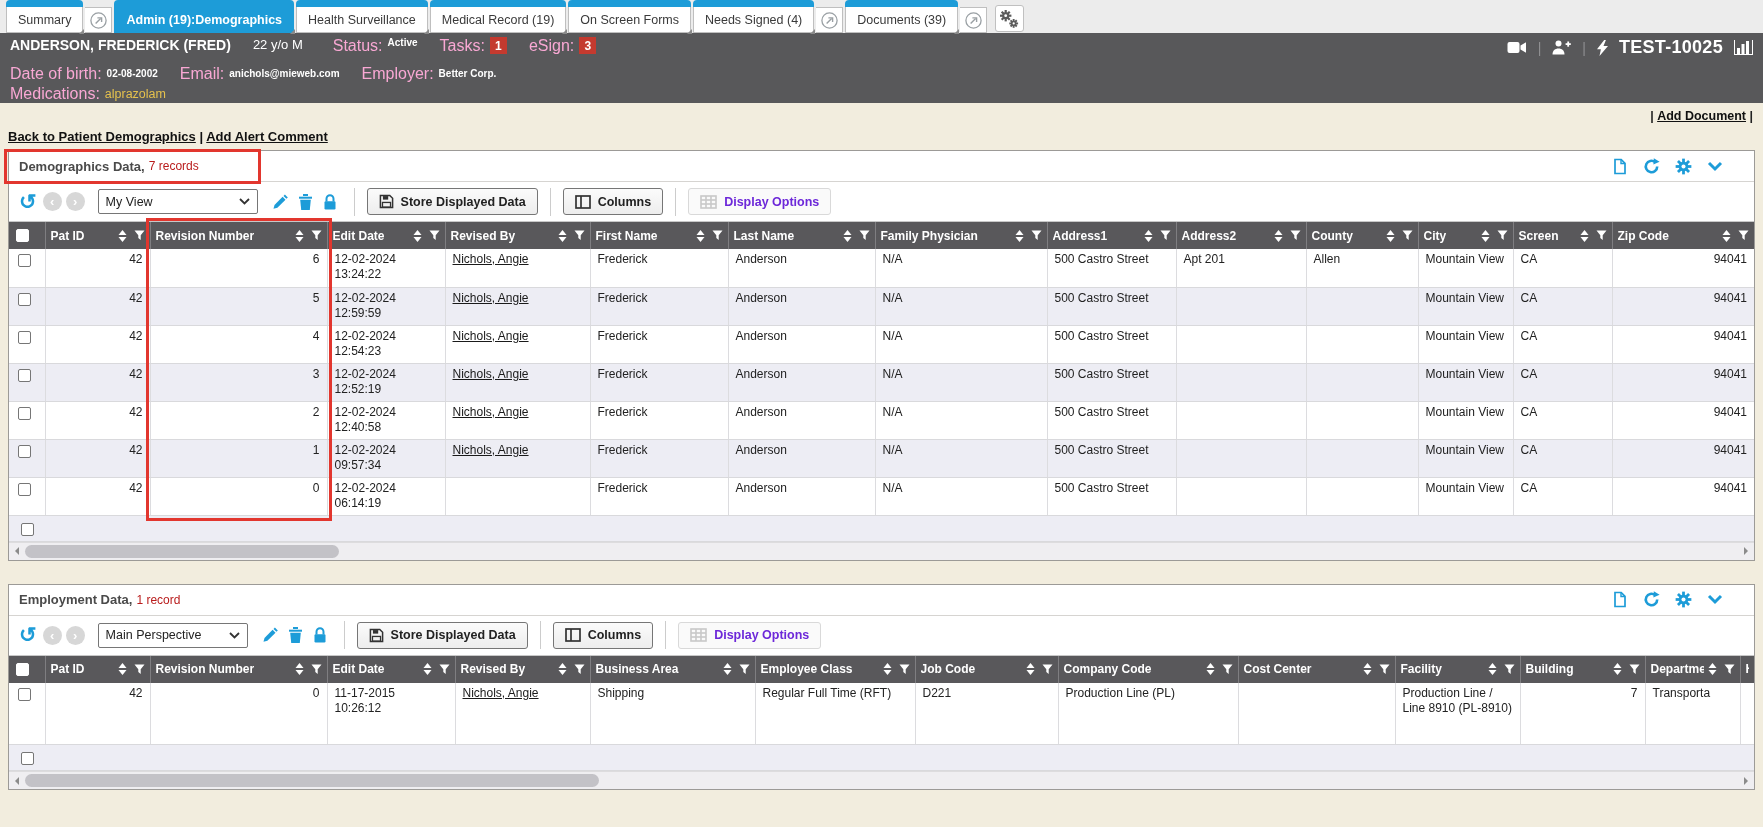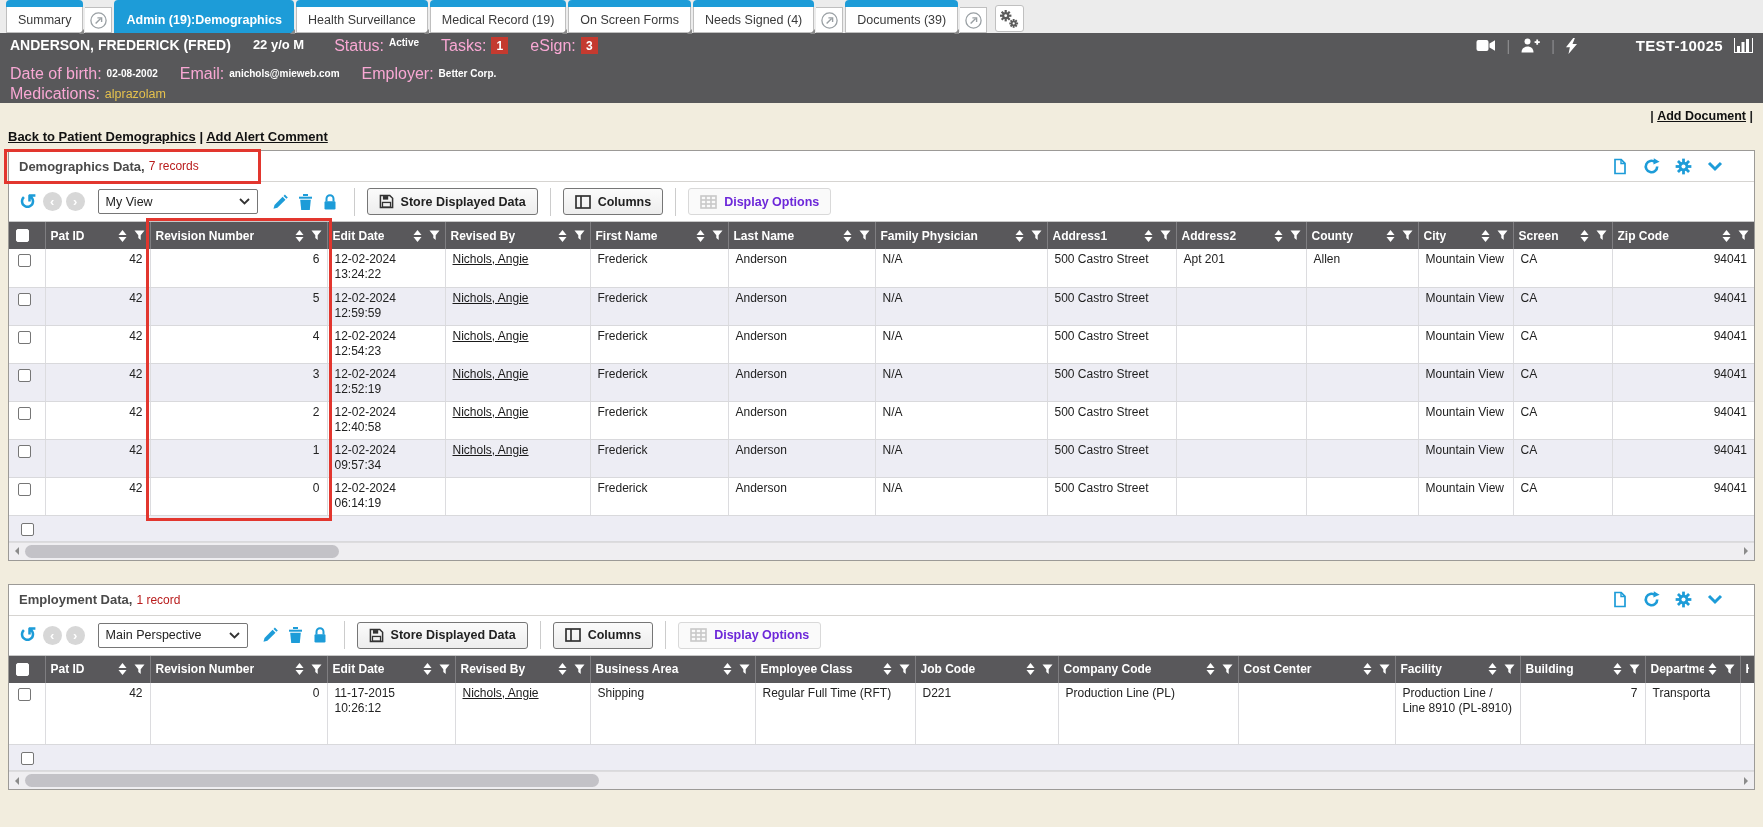--- a/index.html
+++ b/index.html
@@ -14,27 +14,27 @@
   .tab::after { content:""; position:absolute; right:-1px; bottom:-1px; width:0; height:0; border-left:5px solid transparent; border-bottom:5px solid #8a8a8a; }
   .tab.active .cap { background:#1d9cd8; }
   .tab.active .body { background:#1d9cd8; border-color:#1d9cd8; color:#fff; font-weight:bold; }
   .popout { width:27px; height:26px; margin:7px 2px 0 0; background:#fff; border:1px solid #bfbfbf; border-left:none; display:flex; align-items:center; justify-content:center; cursor:pointer; }
   .cogs-btn { width:29px; height:27px; margin:0 0 1px 6px; background:#fff; border:1px solid #c0c0c0; border-radius:3px; display:flex; align-items:center; justify-content:center; cursor:pointer; }
 
   
   .pbar { height:70px; background:#58585a; color:#fff; padding:4px 10px 0 10px; }
   .pbar .row1 { display:flex; align-items:flex-start; height:26px; }
   .pname { font-size:14px; font-weight:bold; margin-right:22px; }
-  .page-sex { font-size:13px; font-weight:bold; margin-right:30px; }
+  .page-sex { font-size:13px; font-weight:normal; margin-right:30px; }
   .plabel { color:#f9a8d4; margin-right:5px; font-size:16px; }
   .pval { color:#fff; font-weight:bold; font-size:10px; margin-right:22px; }
   .badge { background:#c43a2f; color:#fff; font-weight:bold; width:17px; height:17px; display:inline-flex; align-items:center; justify-content:center; margin-right:22px; font-size:12px; }
   .pright { margin-left:auto; display:flex; align-items:center; gap:11px; }
   .pdiv { color:#8f8f91; font-size:14px; }
-  .station { font-weight:bold; font-size:15px; letter-spacing:.3px;margin-left:48px; }
+  .station { font-weight:bold; font-size:18px; letter-spacing:.3px; }
   .chart-frame { border:1.5px solid #fff; border-top:none; padding:0 1px; display:flex; align-items:flex-end; height:15px; }
   .pbar .row2 { display:flex; align-items:center; height:21px; }
   .pbar .row3 { display:flex; align-items:center; height:19px; }
   .med-val { color:#e5c14d; font-size:12.5px; }
 
   
   .content { padding:0 8px; position:relative; }
   .adddoc-row { text-align:right; padding:6px 2px 0 0; height:26px; font-size:12.5px; }
   .blink { color:#111; font-weight:bold; text-decoration:underline; cursor:pointer; }
   .links-row { height:21px; font-size:13px; color:#111; }

